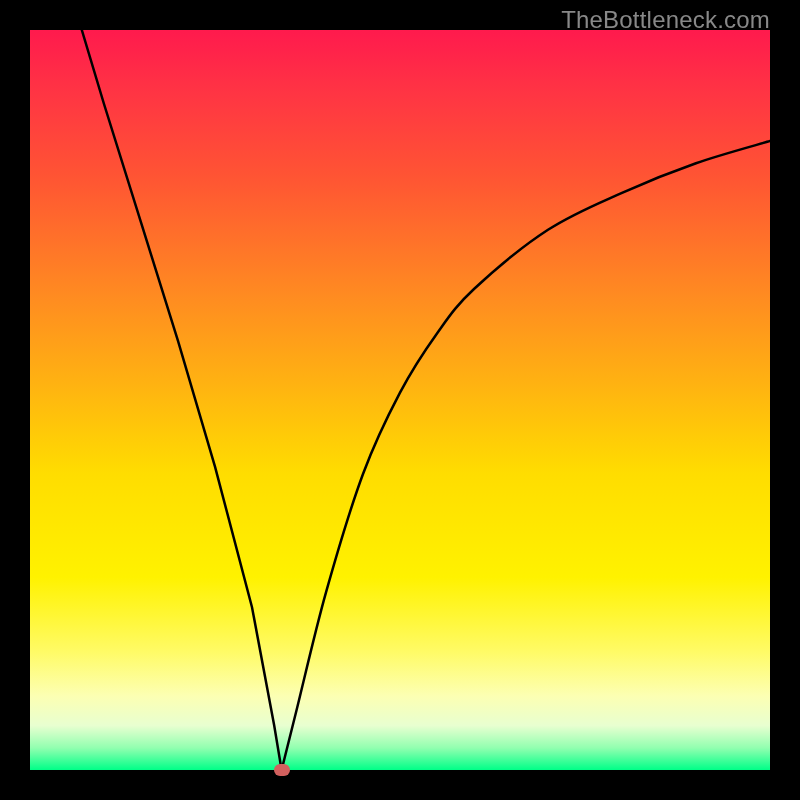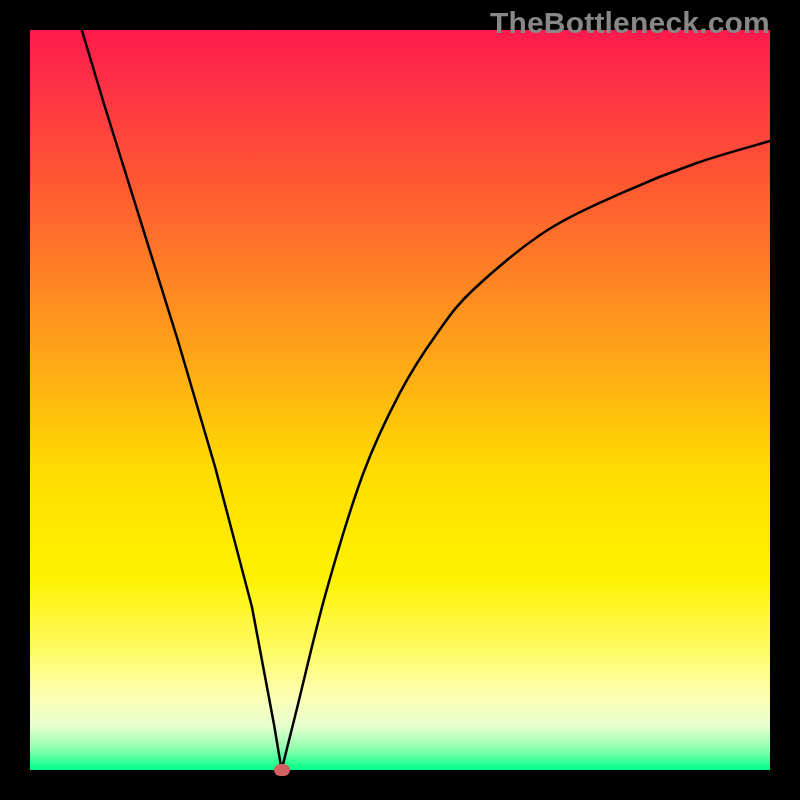--- a/index.html
+++ b/index.html
@@ -37,22 +37,22 @@
       #e8ffd0 94%,
       #92ffb0 97%,
       #00ff88 100%
     );
   }
   .watermark {
     position: absolute;
     top: 6px;
     right: 30px;
     color: #888;
-    font-size: 30px;
-    font-weight: 700;
+    font-size: 24px;
+    font-weight: 400;
     letter-spacing: 0.2px;
   }
   .curve-svg {
     position: absolute;
     top: 30px;
     left: 30px;
     width: 740px;
     height: 740px;
   }
   .marker {

